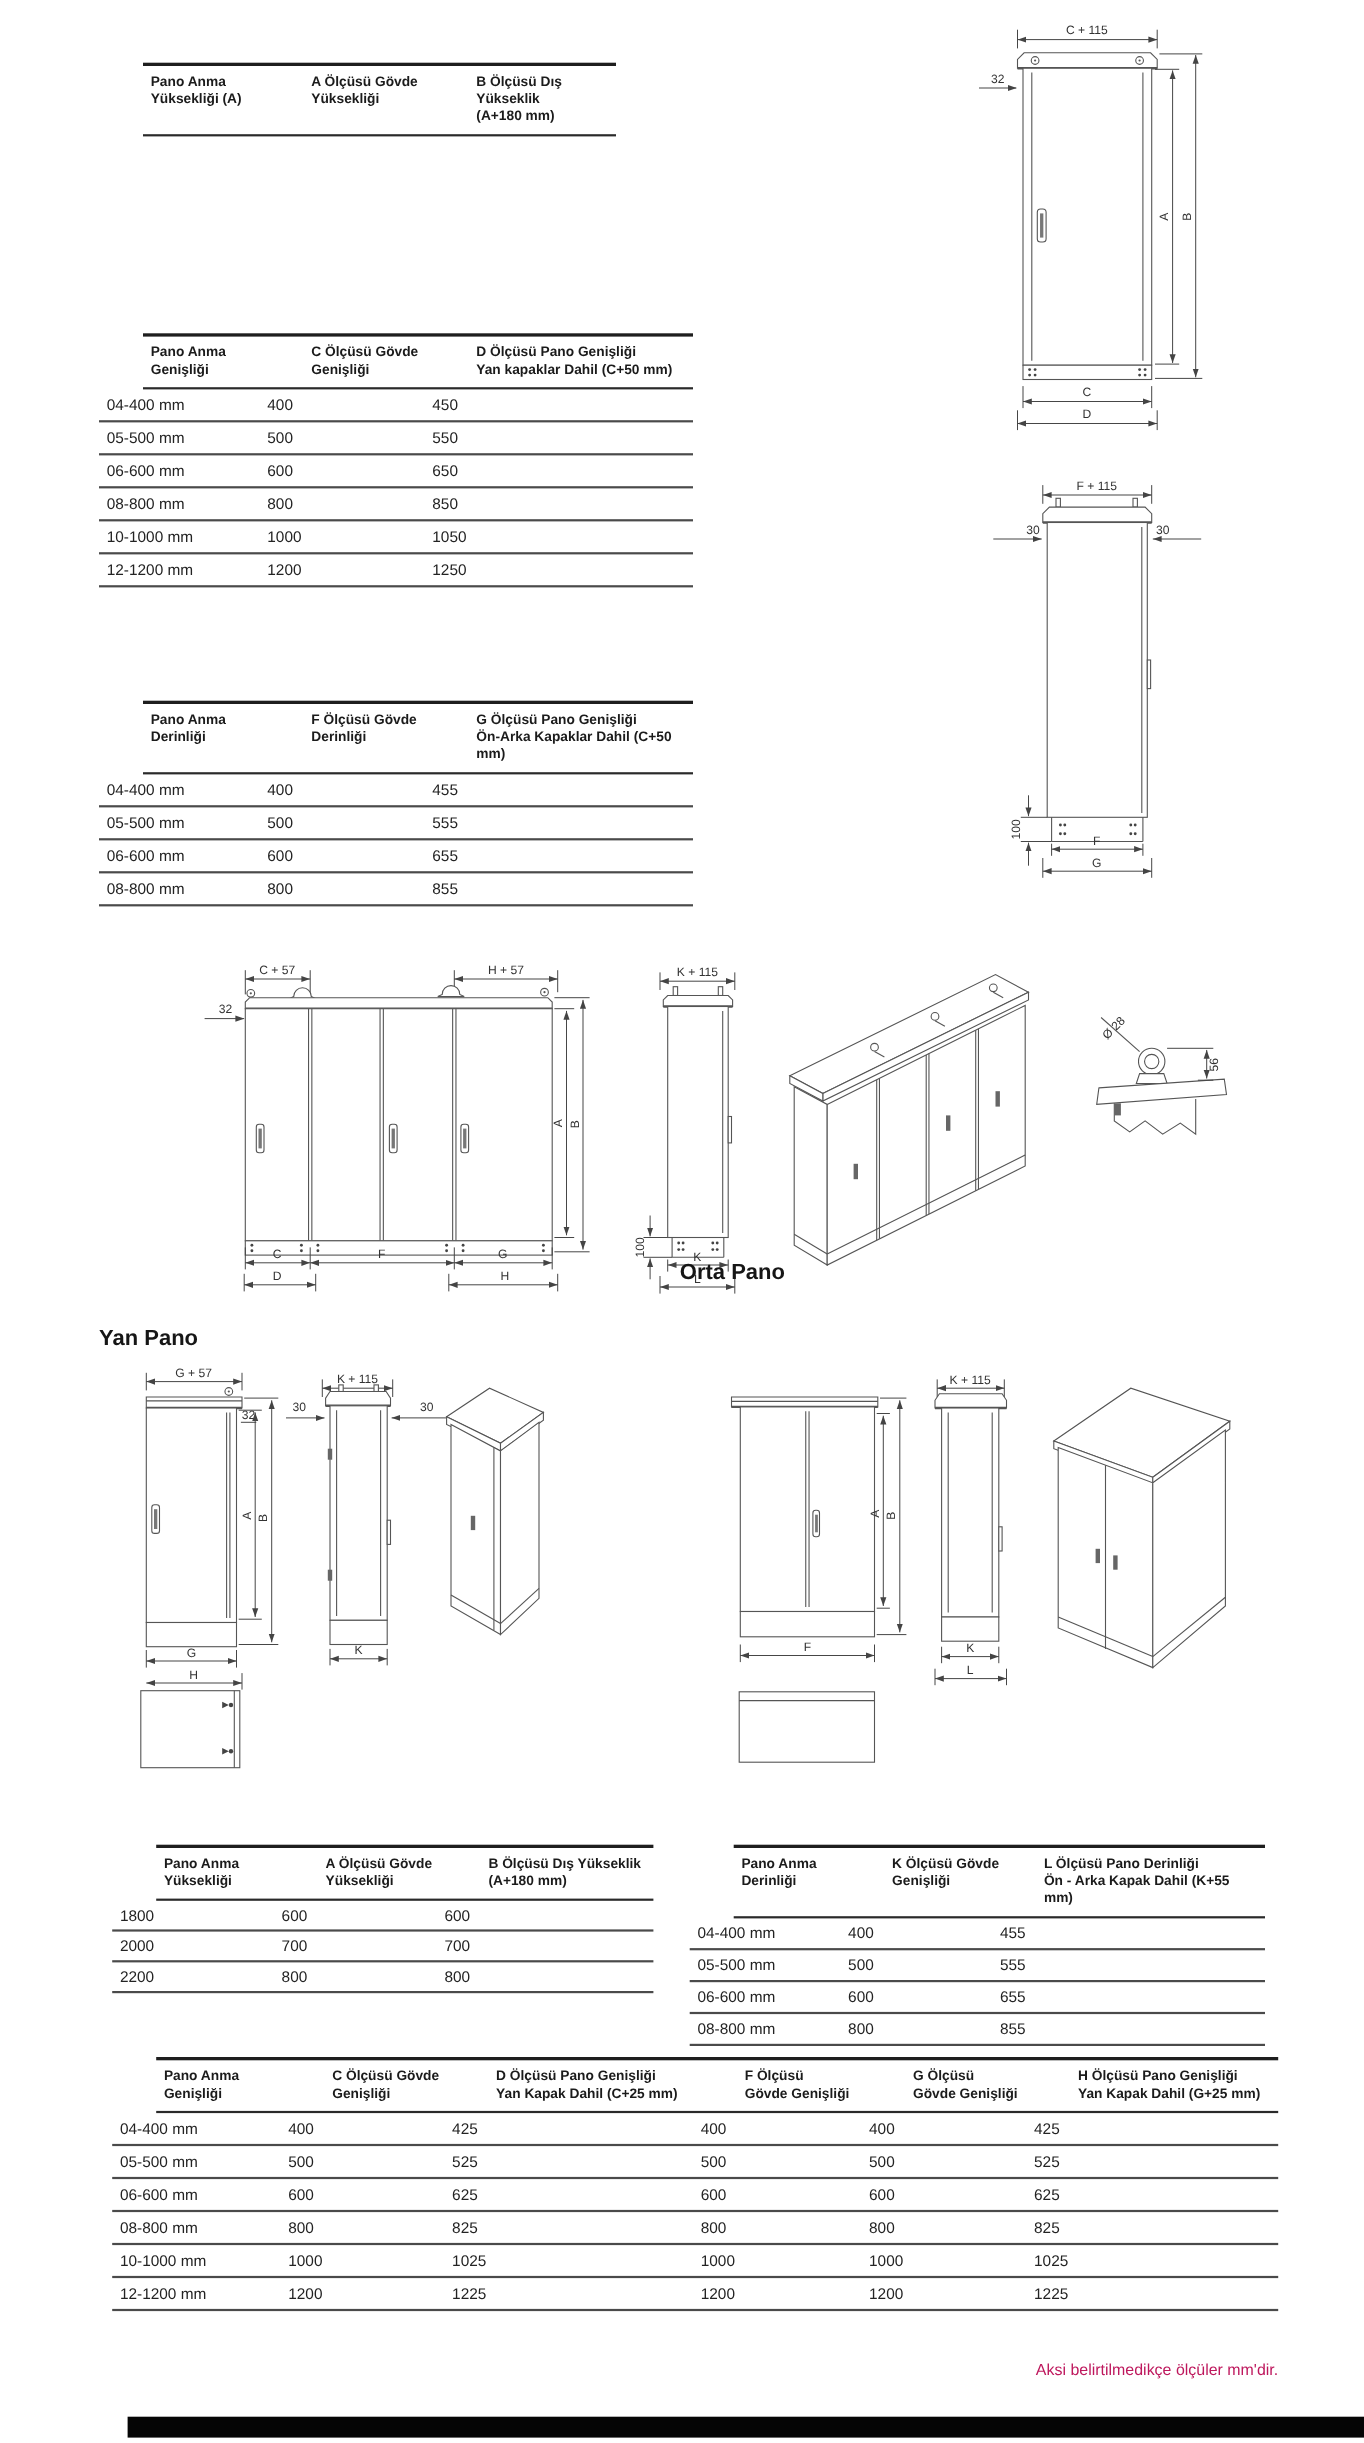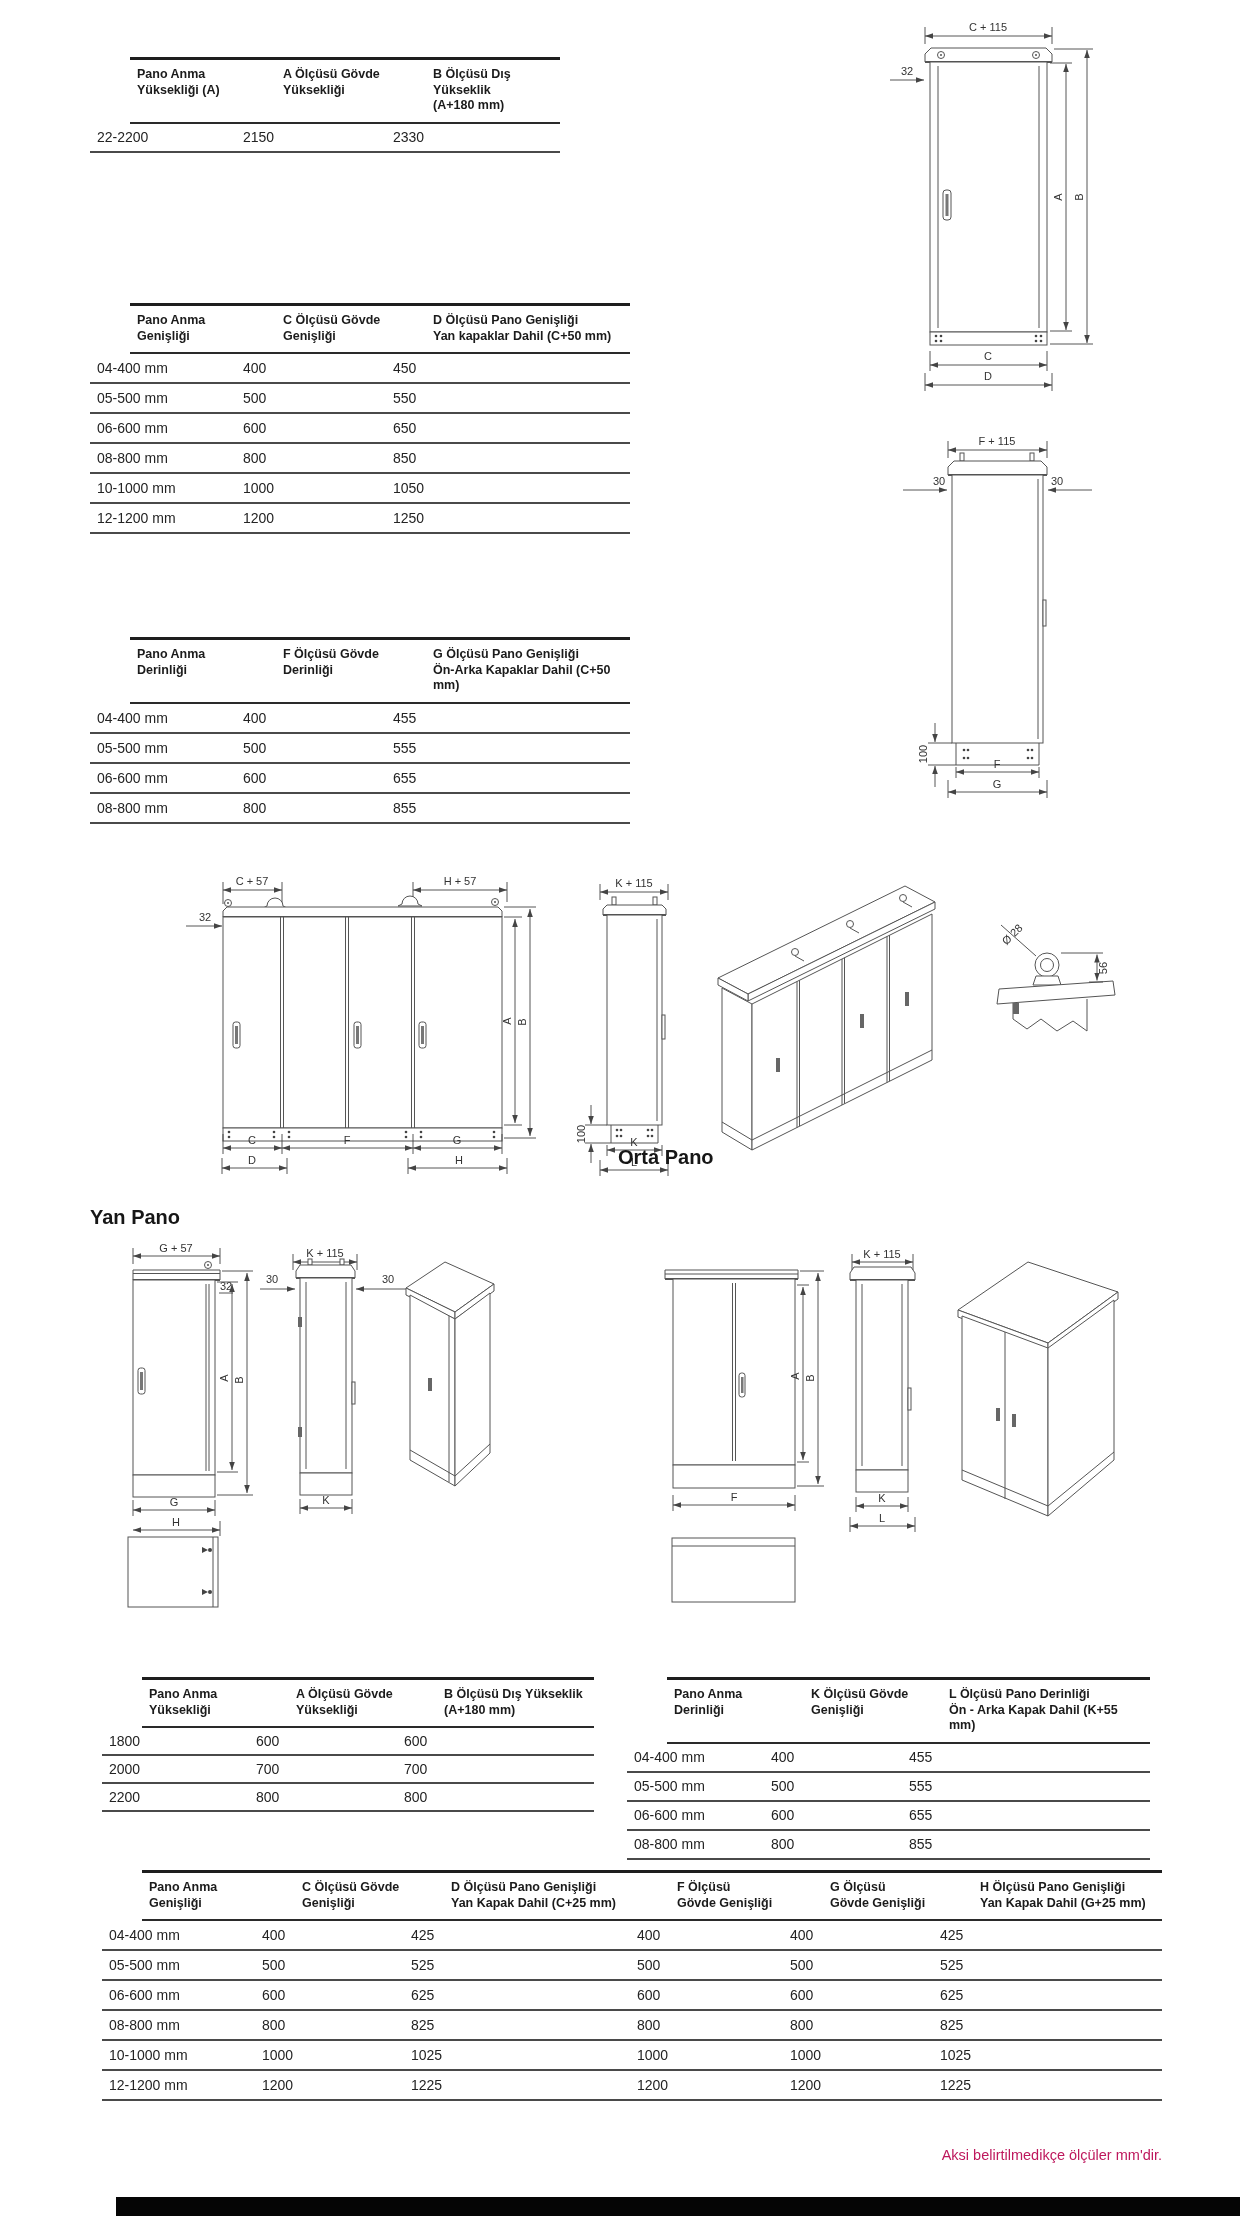--- a/index.html
+++ b/index.html
@@ -39,25 +39,20 @@
   </svg>
 
   <div class="tbl" style="left:90px;top:57px;width:470px;--cols:146px 150px 1fr">
     <div class="hd">
       <div class="hc">Pano Anma
 Yüksekliği (A)</div>
       <div class="hc">A Ölçüsü Gövde
 Yüksekliği</div>
       <div class="hc">B Ölçüsü Dış Yükseklik
 (A+180 mm)</div>
-    </div>
-    <div class="trow" style="height:27px">
-      <div class="tc">22-2200</div>
-      <div class="tc">2150</div>
-      <div class="tc">2330</div>
     </div>
   </div>
 
   <div class="tbl" style="left:90px;top:303px;width:540px;--cols:146px 150px 1fr">
     <div class="hd">
       <div class="hc">Pano Anma
 Genişliği</div>
       <div class="hc">C Ölçüsü Gövde
 Genişliği</div>
       <div class="hc">D Ölçüsü Pano Genişliği

